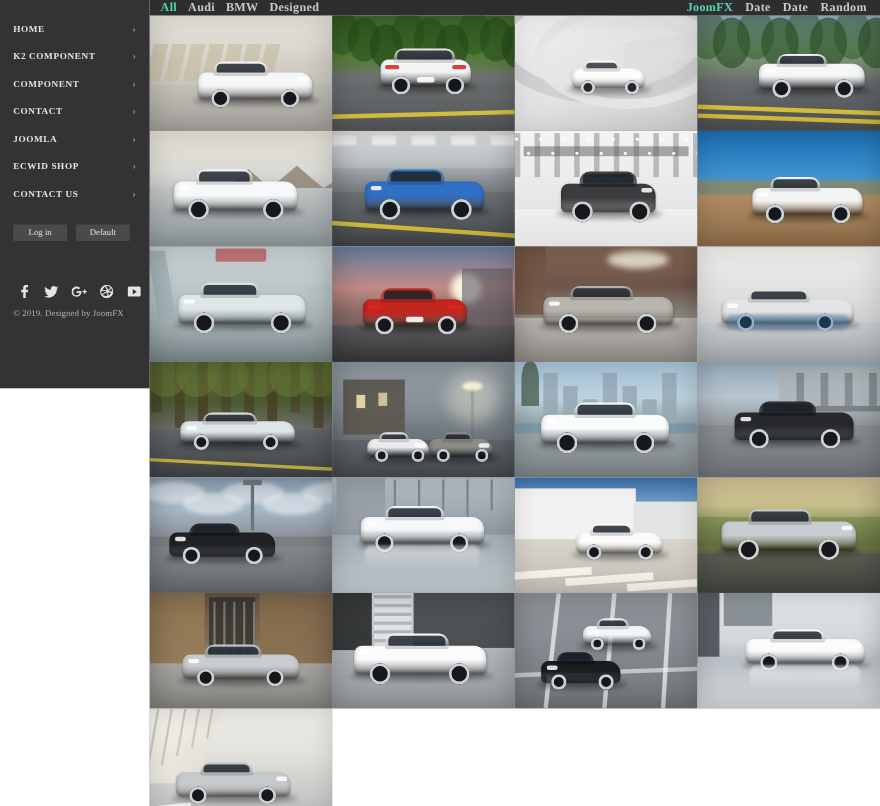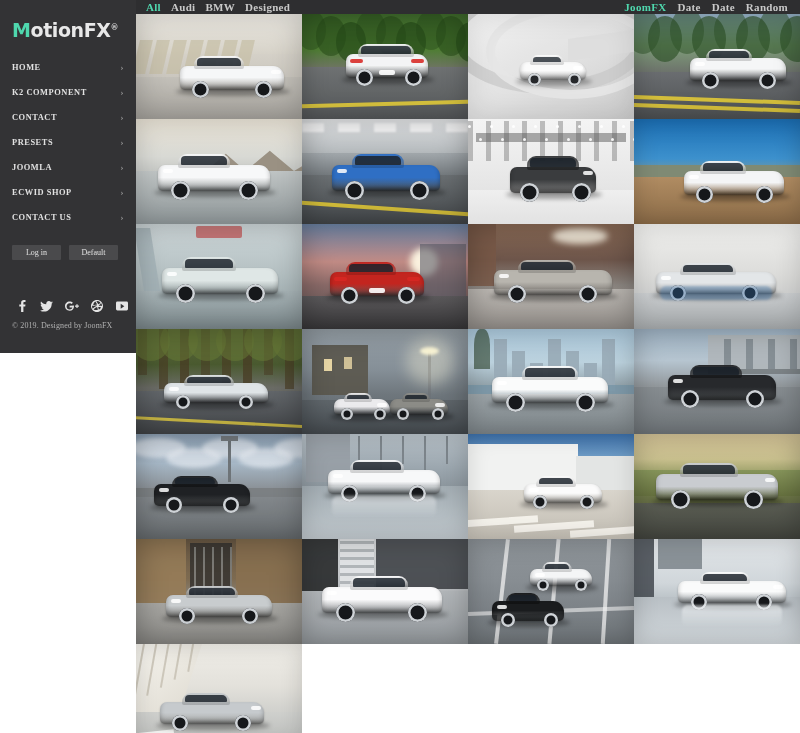--- a/index.html
+++ b/index.html
@@ -738,29 +738,26 @@
     <div class="sorts" id="sorts">
         <div class="fbtn active">JoomFX</div>
         <div class="fbtn">Date</div>
         <div class="fbtn">Date</div>
         <div class="fbtn">Random</div>
       </div>
   </div>
 
   <div class="sidebar">
 
-    <div class="logo">
-      <span class="m">M</span><span>otionFX</span><span class="reg">®</span>
-    </div>
 
     <div class="nav" id="nav">
         <div class="nav-item"><span>HOME</span><span class="chev">›</span></div>
         <div class="nav-item"><span>K2 COMPONENT</span><span class="chev">›</span></div>
+        <div class="nav-item"><span>COMPONENT</span><span class="chev">›</span></div>
         <div class="nav-item"><span>CONTACT</span><span class="chev">›</span></div>
-        <div class="nav-item"><span>PRESETS</span><span class="chev">›</span></div>
         <div class="nav-item"><span>JOOMLA</span><span class="chev">›</span></div>
         <div class="nav-item"><span>ECWID SHOP</span><span class="chev">›</span></div>
         <div class="nav-item"><span>CONTACT US</span><span class="chev">›</span></div>
       </div>
 
     <div class="authrow">
       <div class="authbtn">Log in</div>
       <div class="authbtn">Default</div>
     </div>
 

